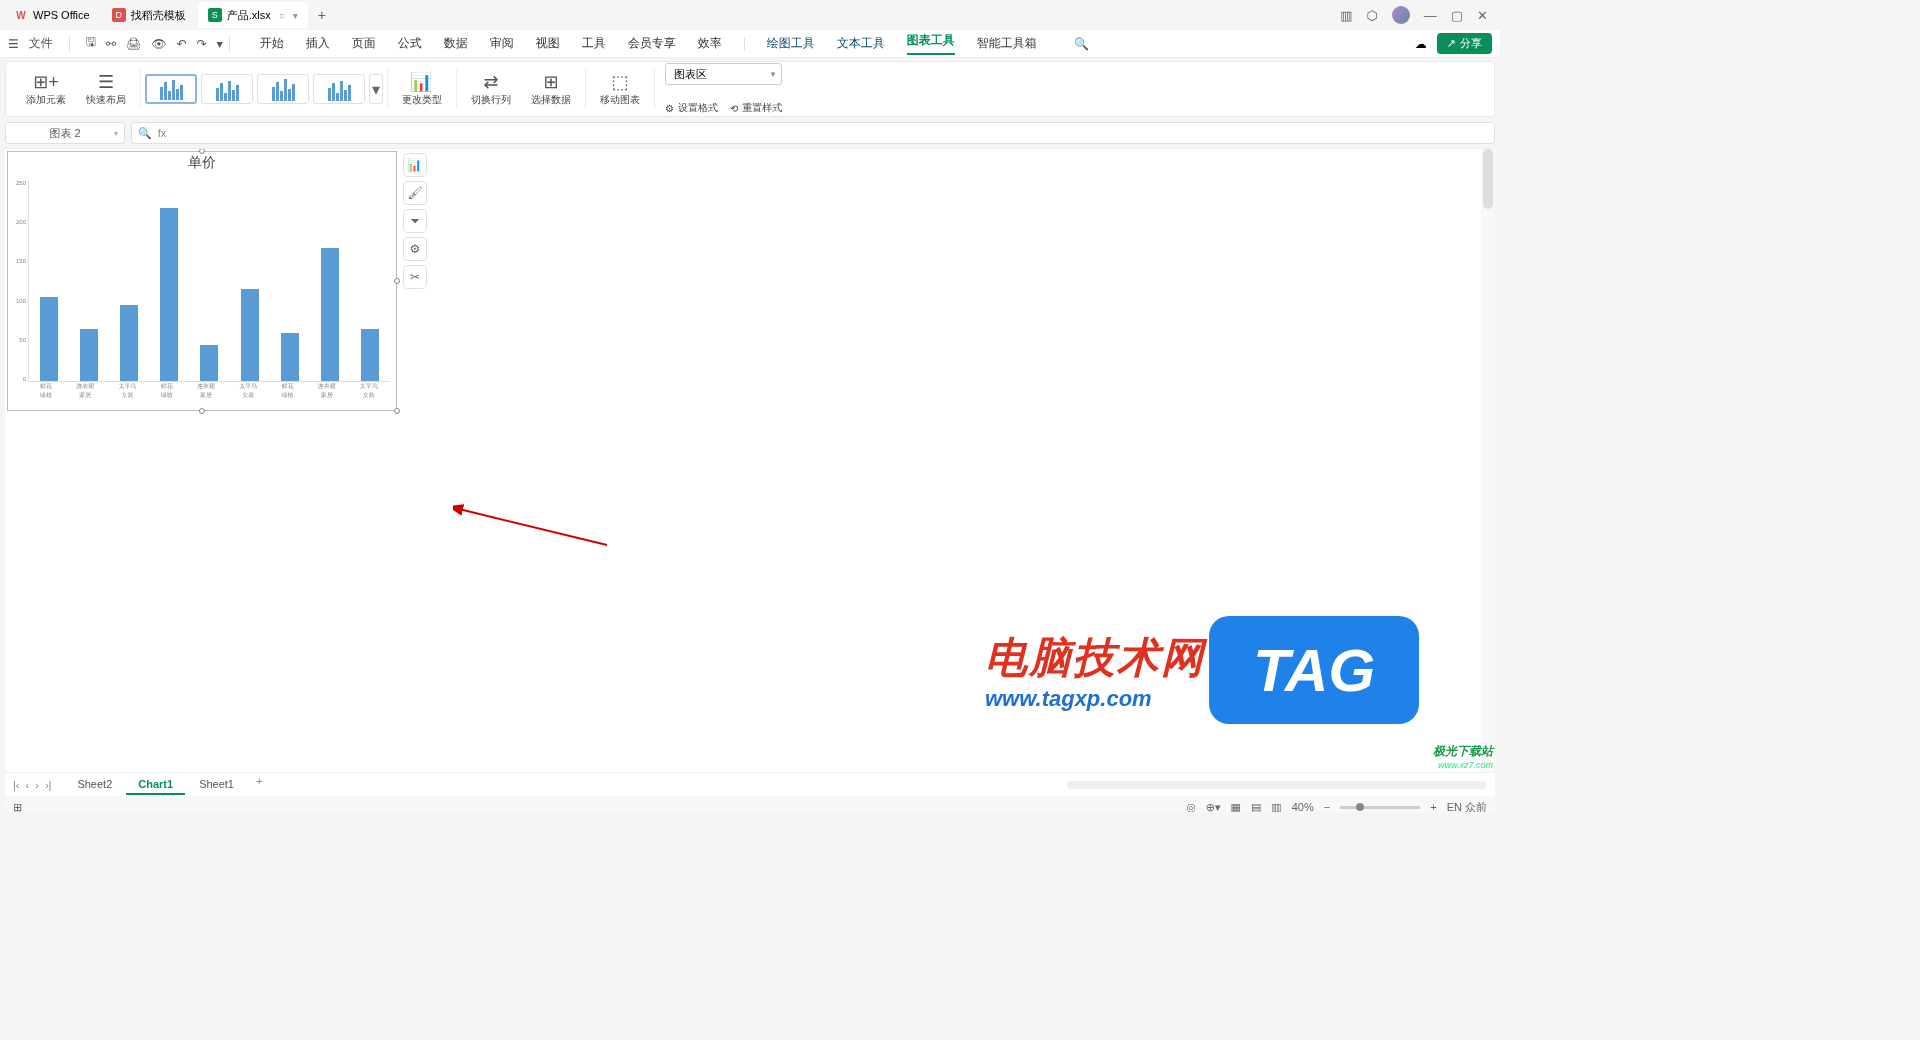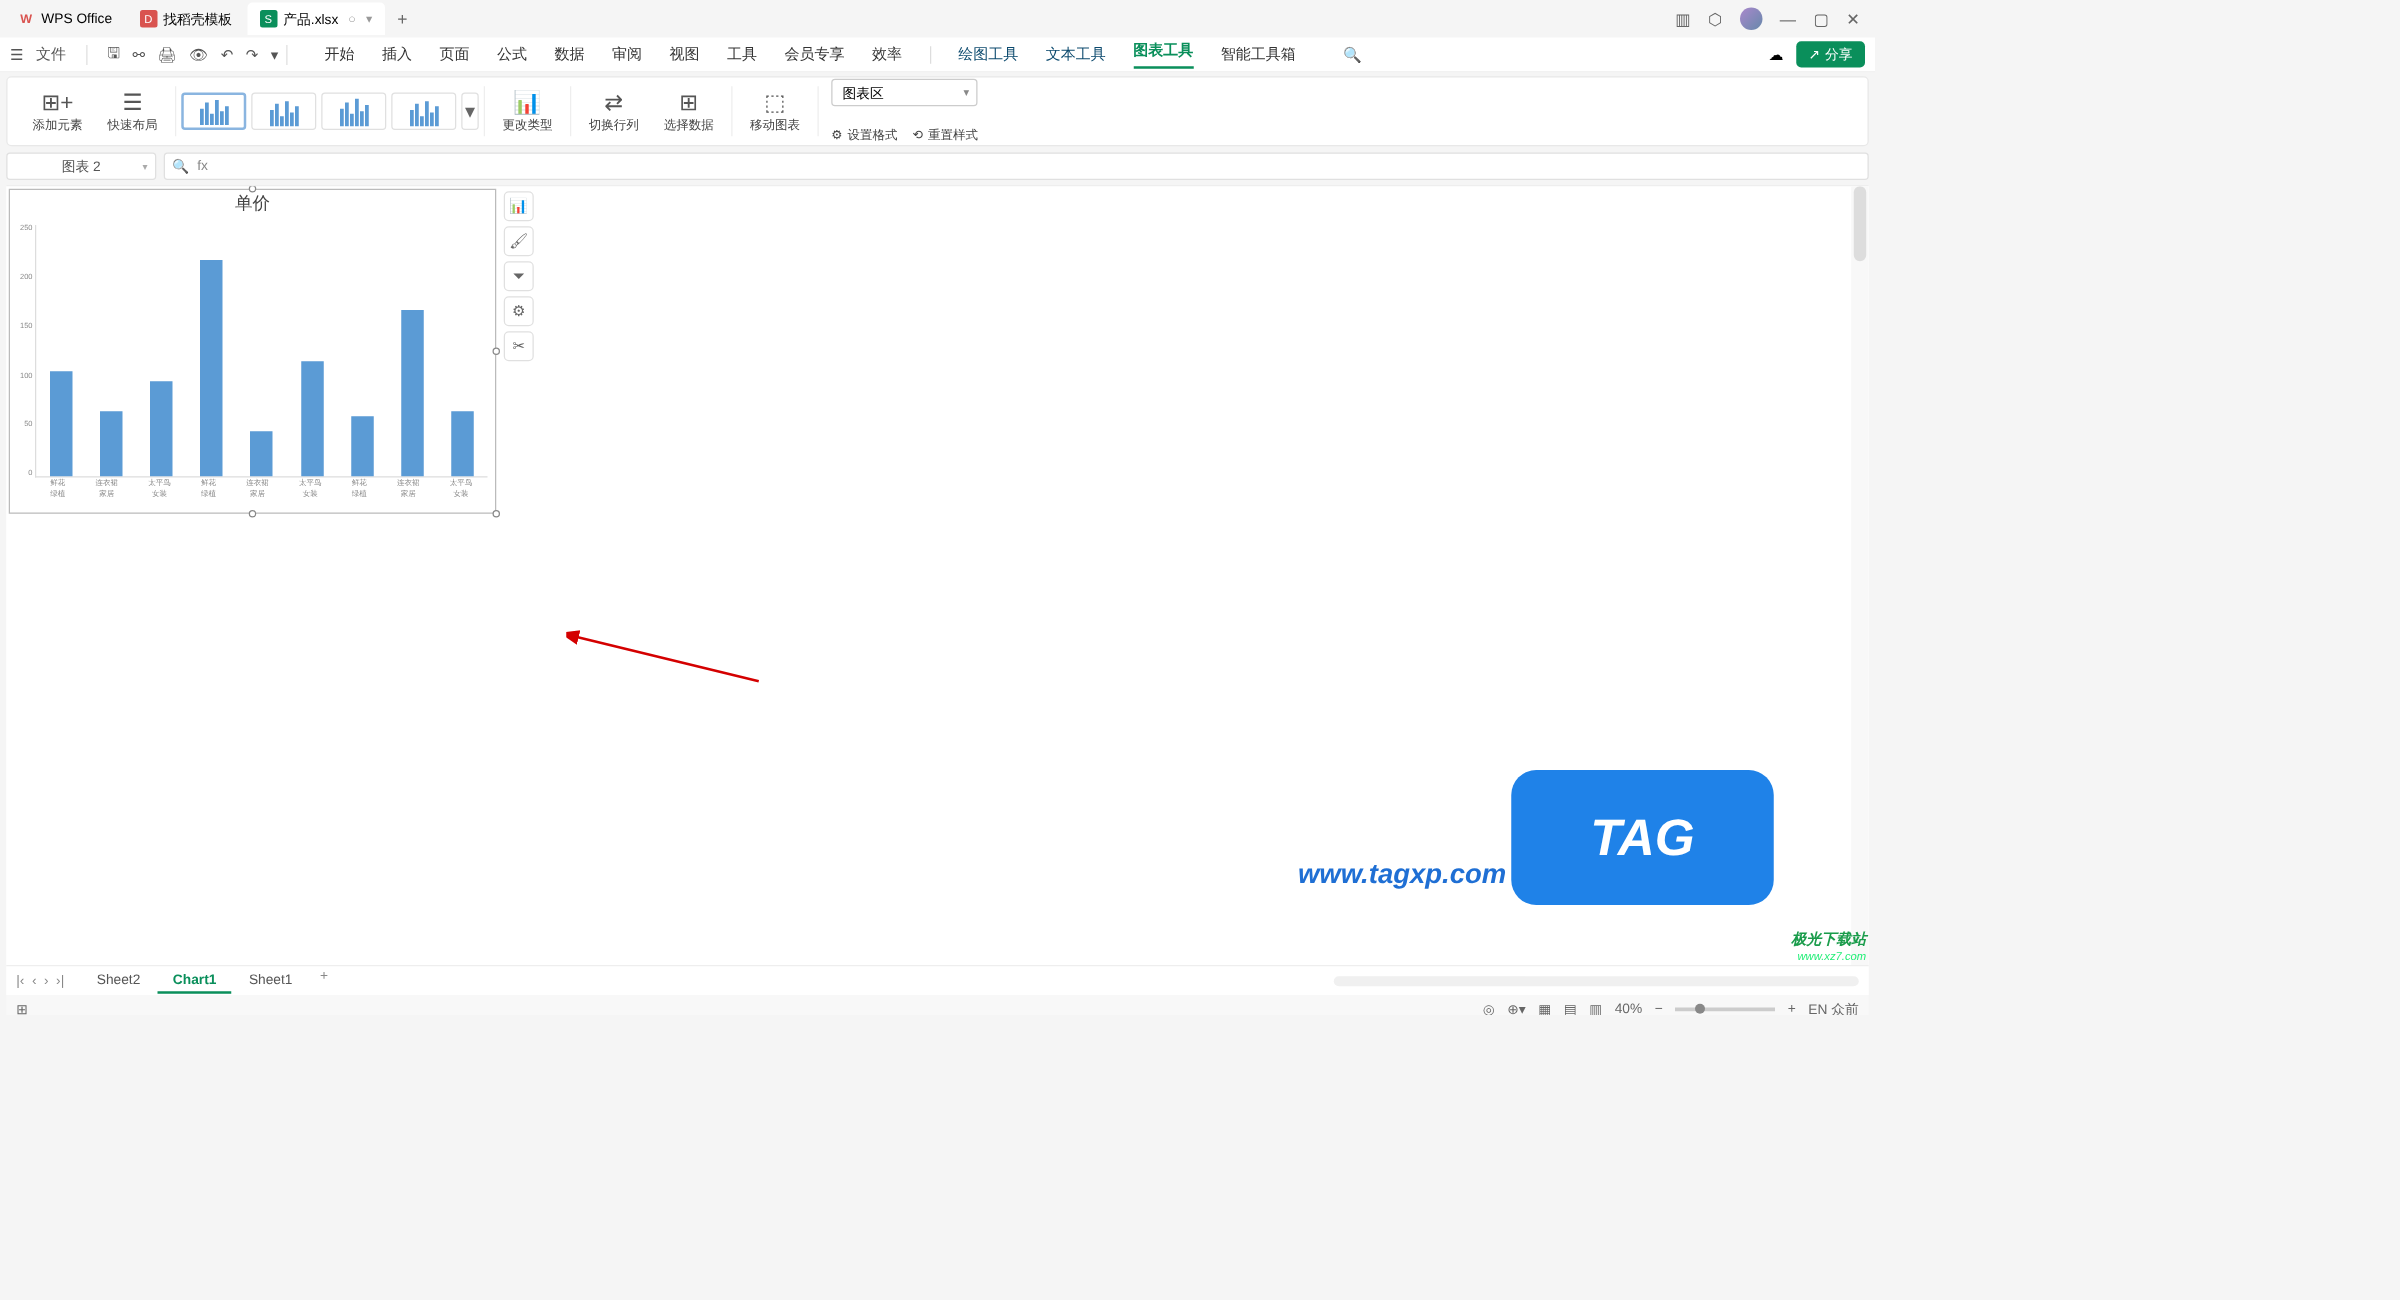--- a/index.html
+++ b/index.html
@@ -90,21 +90,21 @@
 .status-bar { height: 22px; background: #f8f8f8; display: flex; align-items: center; padding: 0 8px; font-size: 11px; color: #666; margin: 0 5px; }
 .status-left { display: flex; gap: 8px; }
 .status-right { margin-left: auto; display: flex; align-items: center; gap: 10px; }
 .status-right .si { cursor: pointer; }
 .zoom-slider { width: 80px; height: 3px; background: #ccc; position: relative; }
 .zoom-slider .zk { position: absolute; left: 20%; top: -3px; width: 8px; height: 8px; background: #888; border-radius: 50%; }
 
 .watermark { position: absolute; right: 290px; bottom: 60px; z-index: 5; text-align: left; }
 .wm-cn { font-size: 42px; font-weight: 900; color: #e03020; font-style: italic; letter-spacing: 2px; }
 .wm-url { font-size: 22px; font-weight: 700; color: #1f6fd4; font-style: italic; }
-.tag-box { position: absolute; right: 76px; bottom: 48px; width: 210px; height: 108px; background: #1f82e8; border-radius: 20px; display: flex; align-items: center; justify-content: center; color: #fff; font-size: 41px; font-weight: 900; font-style: italic; z-index: 5; }
+.tag-box { position: absolute; right: 76px; bottom: 48px; width: 210px; height: 108px; background: #1f82e8; border-radius: 20px; display: flex; align-items: center; justify-content: center; color: #fff; font-size: 60px; font-weight: 900; font-style: italic; z-index: 5; }
 .corner-badge { position: absolute; right: 2px; bottom: 2px; z-index: 6; font-size: 12px; color: #2a7; font-style: italic; text-align: right; }
 .corner-badge .l1 { color: #1a9c4b; font-weight: bold; }
 .corner-badge .l2 { color: #2e7; font-size: 9px; }
 </style>
 </head>
 <body>
 
 <div class="title-bar">
   <div class="tab">
     <span class="icon wps-logo">W</span>
@@ -343,20 +343,21 @@
         </marker>
       </defs>
     <line x1="154" y1="42" x2="6" y2="6" stroke="#d40000" stroke-width="2" marker-end="url(#ah)"></line>
   </svg>
 
   <div class="scrollbar-v">
       <div class="thumb"></div>
     </div>
 
   <div class="watermark">
+    <div class="wm-cn">电脑技术网</div>
     <div class="wm-url">www.tagxp.com</div>
   </div>
   <div class="tag-box">TAG</div>
   <div class="corner-badge">
     <div class="l1">极光下载站</div>
     <div class="l2">www.xz7.com</div>
   </div>
 </div>
 
 <div class="sheet-row">

